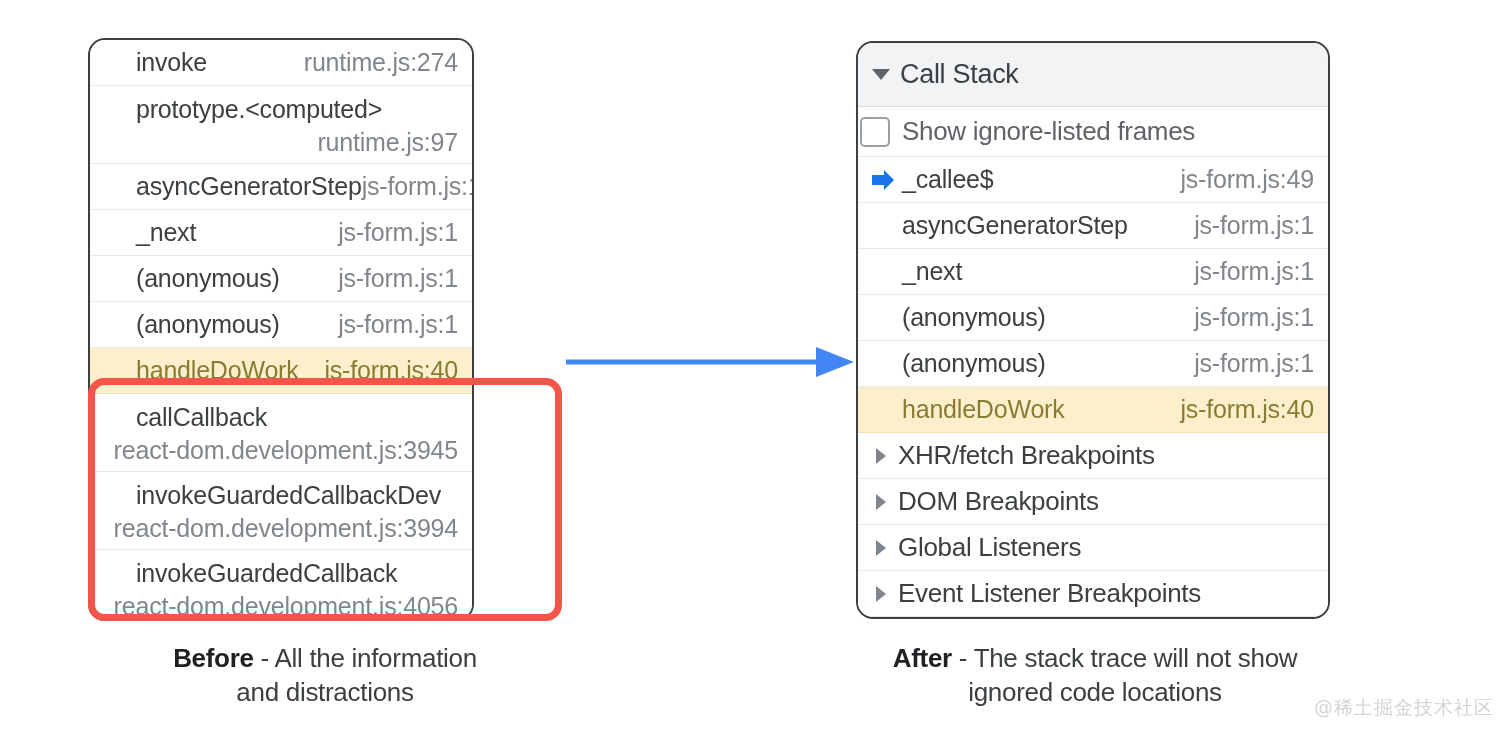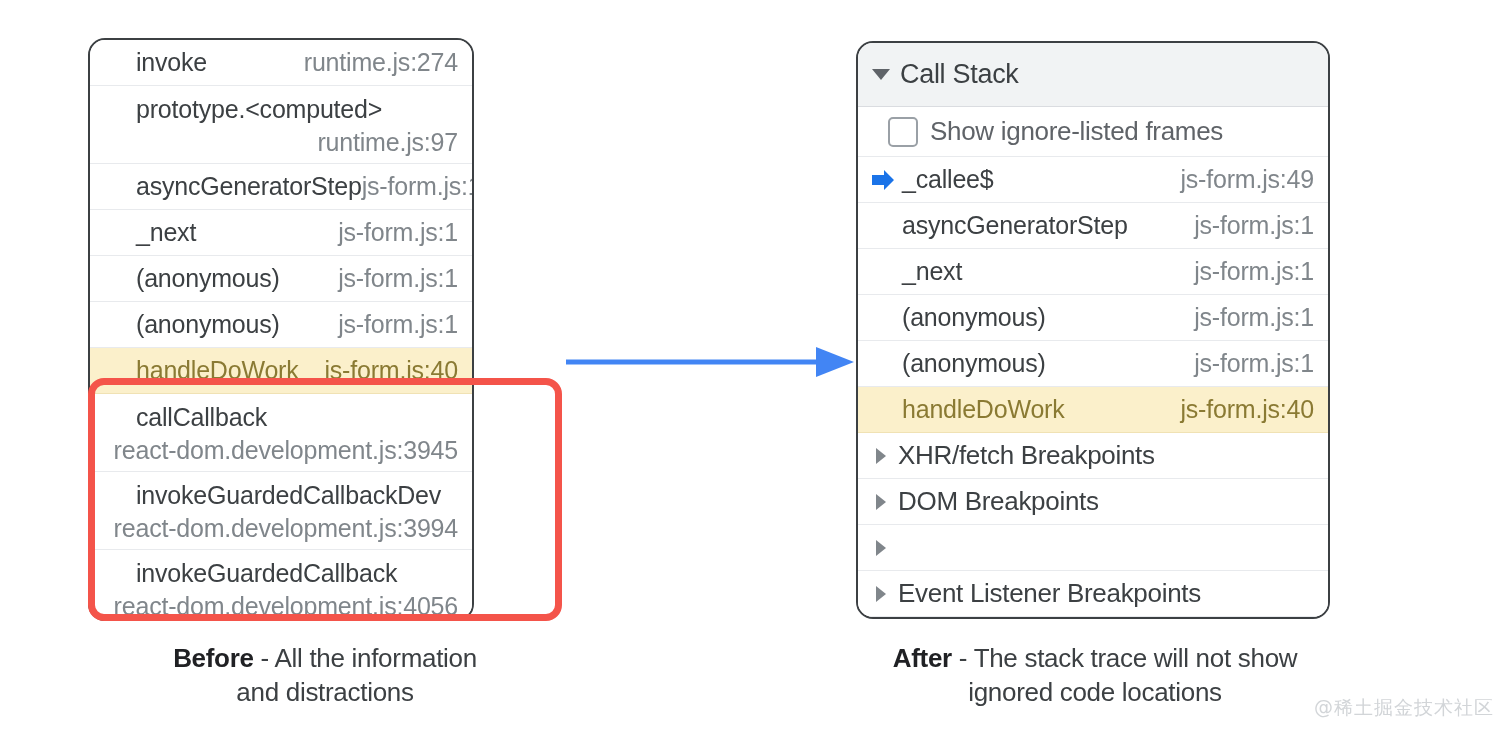--- a/index.html
+++ b/index.html
@@ -129,21 +129,21 @@
   .section-header .title {
     font-size: 27px;
     color: #3c4043;
     letter-spacing: -0.3px;
   }
 
   .checkbox-row {
     height: 50px;
     display: flex;
     align-items: center;
-    padding-left: 30px;
+    padding-left: 2px;
     border-bottom: 1px solid #e8eaed;
     background: #fff;
     box-sizing: border-box;
   }
   .checkbox-row .cb {
     width: 26px;
     height: 26px;
     border: 2px solid #9aa0a6;
     border-radius: 5px;
     background: #fff;
@@ -328,20 +328,21 @@
         <div class="bp-row">
           <span class="tri"></span>
           <span class="bp-label">XHR/fetch Breakpoints</span>
         </div>
         <div class="bp-row">
           <span class="tri"></span>
           <span class="bp-label">DOM Breakpoints</span>
         </div>
         <div class="bp-row">
           <span class="tri"></span>
+          <span class="bp-label">Global Listeners</span>
         </div>
         <div class="bp-row">
           <span class="tri"></span>
           <span class="bp-label">Event Listener Breakpoints</span>
         </div>
         <div class="bp-row">
           <span class="bp-label">CSP Violation Breakpoints</span>
         </div>
       </div>
   </div>

